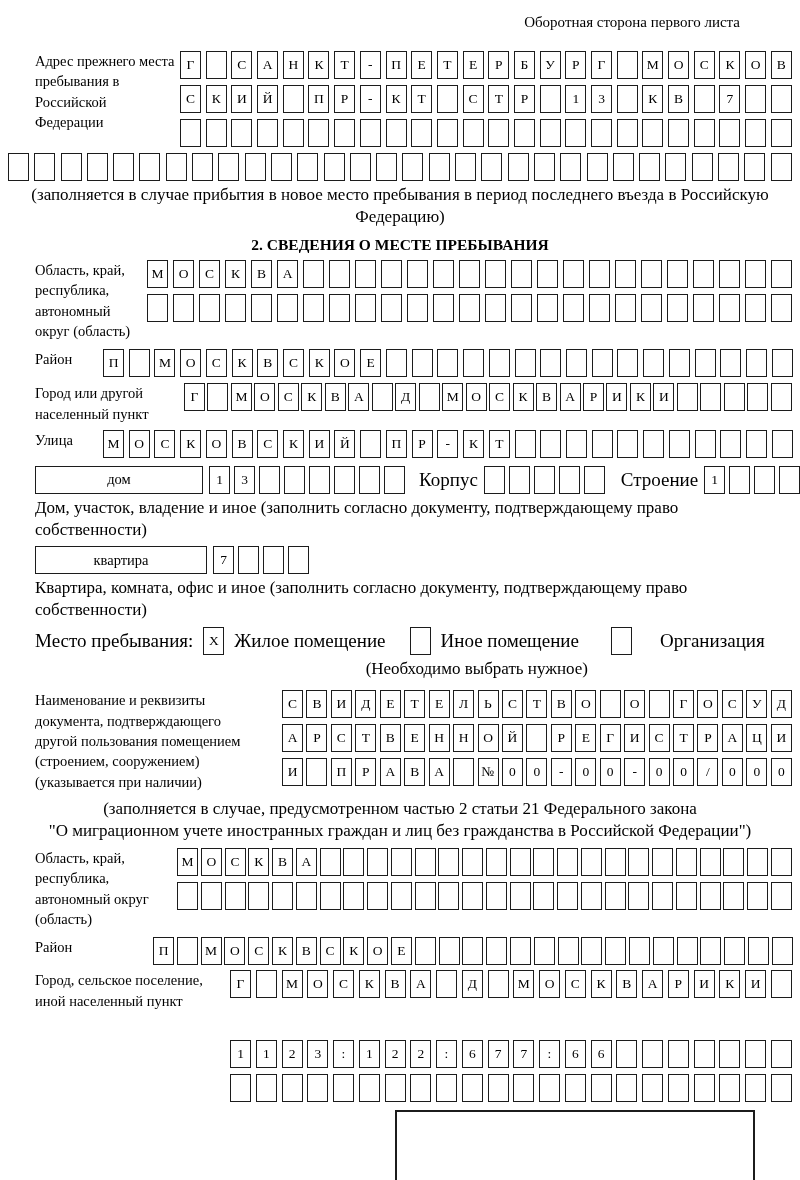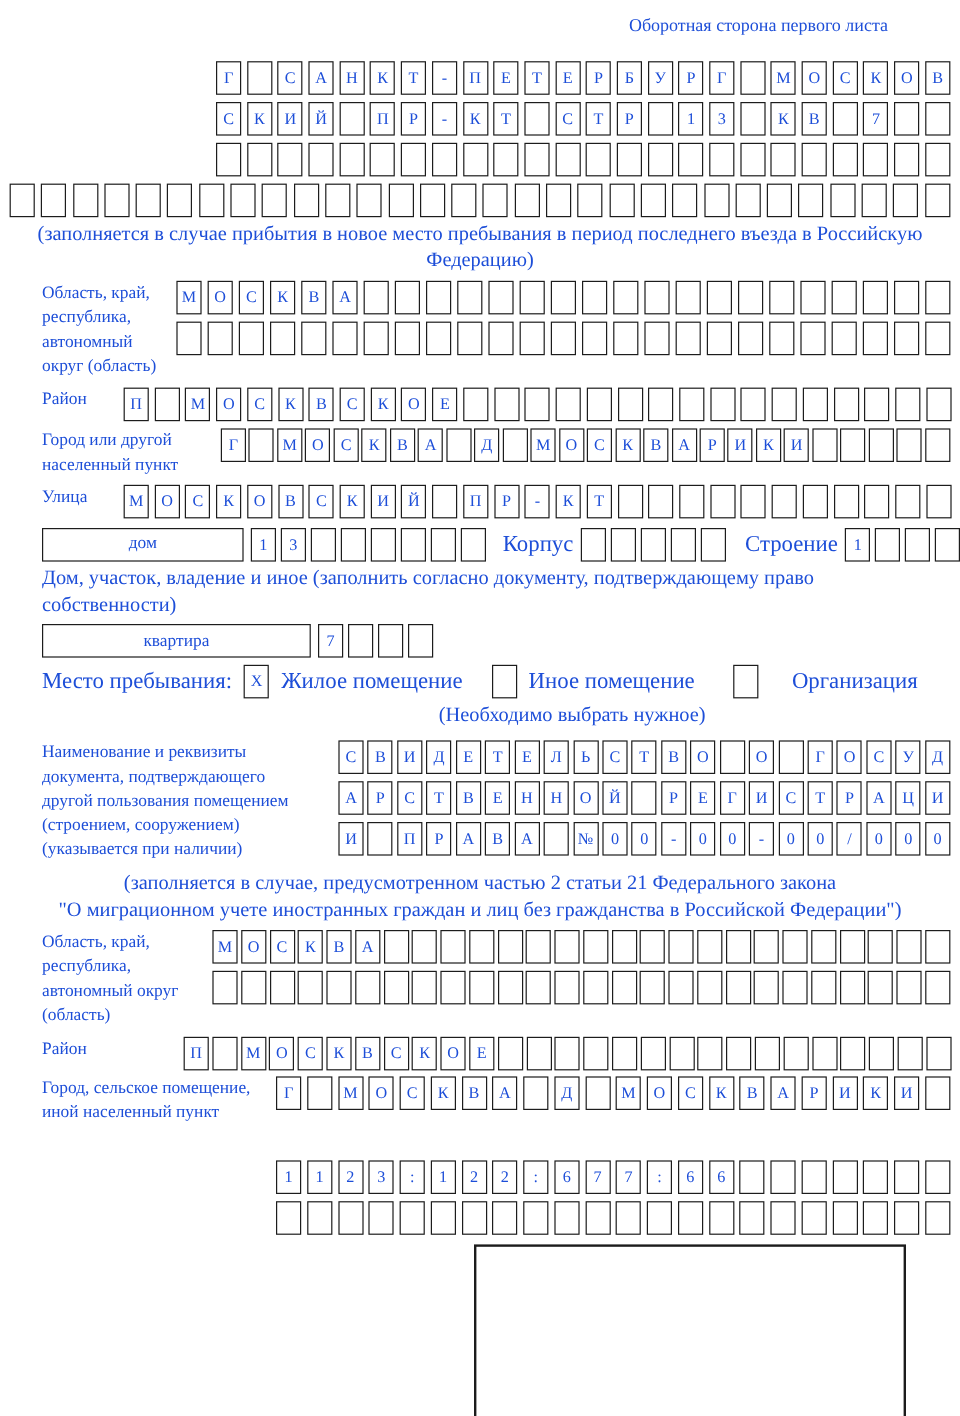--- a/index.html
+++ b/index.html
@@ -2,21 +2,21 @@
 <html lang="ru"><head>
 <meta charset="utf-8">
 <style>
   * { margin:0; padding:0; box-sizing:border-box; }
   html,body { background:#ffffff; }
   .page {
     position:relative;
     width:800px; height:1180px;
     margin:0 auto;
     background:#ffffff;
-    color:#1d4ed8;
+    color:#000000;
     font-family:"Liberation Serif","DejaVu Serif",serif;
     padding:14px 8px 0 8px;
     overflow:hidden;
   }
   .hdr { text-align:right; padding-right:52px; font-size:15px; }
   .indent { margin-left:27px; }
   .fieldrow { display:flex; align-items:flex-start; }
   .flabel { font-size:14.5px; line-height:1.4; flex:0 0 auto; }
   .grids { display:flex; flex-direction:column; gap:6px; margin-left:auto; }
   .grid-row { display:flex; justify-content:space-between; height:28px; }
@@ -47,20 +47,21 @@
   .pt24{padding-top:24px}
 </style>
 </head>
 <body>
 
 <div class="page">
 
   <div class="hdr">Оборотная сторона первого листа</div>
 
   <div class="fieldrow mt20 indent">
+    <div class="flabel" style="width:140px">Адрес прежнего места пребывания в Российской Федерации</div>
     <div class="grids">
       <div class="grid-row w612">
           <span class="cell">Г</span>
           <span class="cell"></span>
           <span class="cell">С</span>
           <span class="cell">А</span>
           <span class="cell">Н</span>
           <span class="cell">К</span>
           <span class="cell">Т</span>
           <span class="cell">-</span>
@@ -162,20 +163,21 @@
       <span class="cell"></span>
       <span class="cell"></span>
       <span class="cell"></span>
       <span class="cell"></span>
       <span class="cell"></span>
       <span class="cell"></span>
       <span class="cell"></span>
     </div>
   <div class="note center mt3">(заполняется в случае прибытия в новое место пребывания в период последнего въезда в Российскую Федерацию)</div>
 
+  <div class="sec-title mt8">2. СВЕДЕНИЯ О МЕСТЕ ПРЕБЫВАНИЯ</div>
 
   <div class="fieldrow mt6 indent">
     <div class="flabel" style="width:112px">Область, край, республика, автономный округ (область)</div>
     <div class="grids">
       <div class="grid-row w645">
           <span class="cell">М</span>
           <span class="cell">О</span>
           <span class="cell">С</span>
           <span class="cell">К</span>
           <span class="cell">В</span>
@@ -358,28 +360,29 @@
     <div class="grid-row tight">
         <span class="cell">1</span>
         <span class="cell"></span>
         <span class="cell"></span>
         <span class="cell"></span>
       </div>
   </div>
   <div class="note indent mt3">Дом, участок, владение и иное (заполнить согласно документу, подтверждающему право собственности)</div>
 
   <div class="fieldrow mt5 indent" style="align-items:center; gap:6px;">
-    <div class="wbox" style="width:224px">квартира</div>
+    <div class="wbox" style="width:172px">квартира</div>
     <div class="grid-row tight">
         <span class="cell">7</span>
         <span class="cell"></span>
         <span class="cell"></span>
         <span class="cell"></span>
       </div>
   </div>
+  <div class="note indent mt3">Квартира, комната, офис и иное (заполнить согласно документу, подтверждающему право собственности)</div>
 
   <div class="stayrow mt6 indent">
     <span class="inline-lbl">Место пребывания:</span>
     <span class="cell">X</span>
     <span class="inline-lbl">Жилое помещение</span>
     <span class="cell" style="margin-left:14px"></span>
     <span class="inline-lbl">Иное помещение</span>
     <span class="cell" style="margin-left:22px"></span>
     <span class="inline-lbl" style="margin-left:18px">Организация</span>
   </div>
@@ -554,21 +557,21 @@
           <span class="cell"></span>
           <span class="cell"></span>
           <span class="cell"></span>
           <span class="cell"></span>
           <span class="cell"></span>
         </div>
     </div>
   </div>
 
   <div class="fieldrow mt5 indent">
-    <div class="flabel" style="width:193px">Город, сельское помещение, иной населенный пункт</div>
+    <div class="flabel" style="width:193px">Город, сельское поселение, иной населенный пункт</div>
     <div class="grids">
       <div class="grid-row w562">
           <span class="cell">Г</span>
           <span class="cell"></span>
           <span class="cell">М</span>
           <span class="cell">О</span>
           <span class="cell">С</span>
           <span class="cell">К</span>
           <span class="cell">В</span>
           <span class="cell">А</span>

